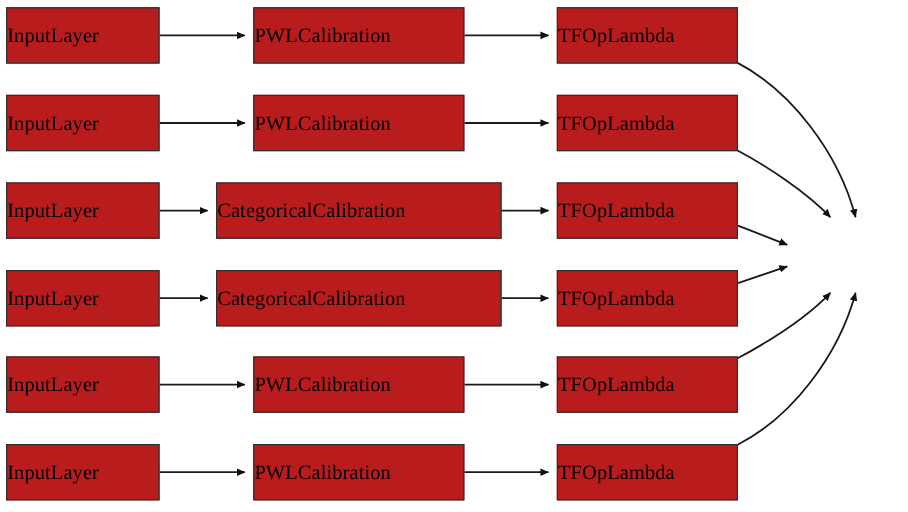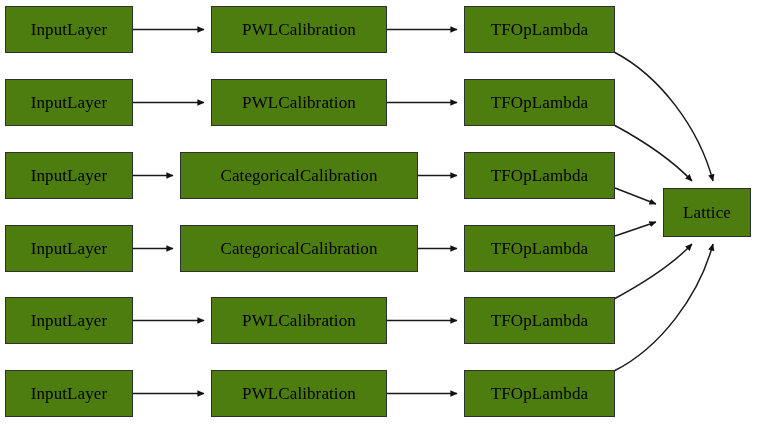--- a/index.html
+++ b/index.html
@@ -22,24 +22,24 @@
     left: 0;
     top: 0;
     width: 757px;
     height: 427px;
     pointer-events: none;
   }
   .node {
     position: absolute;
     box-sizing: border-box;
     border: 1.6px solid #2f2f2f;
-    background: #4d7c0f;
+    background: #b91c1c;
     display: flex;
     align-items: center;
-    justify-content: center;
+    justify-content: flex-start;
     color: #000000;
     font-size: 17px;
     line-height: 1;
     letter-spacing: 0.1px;
     white-space: nowrap;
   }
   .node-label {
     display: block;
     padding-bottom: 1px;
   }
@@ -131,17 +131,14 @@
   <div class="node" style="left:464px; top:225px; width:151px; height:47px;">
     <span class="node-label">TFOpLambda</span>
   </div>
   <div class="node" style="left:464px; top:297px; width:151px; height:47px;">
     <span class="node-label">TFOpLambda</span>
   </div>
   <div class="node" style="left:464px; top:370px; width:151px; height:47px;">
     <span class="node-label">TFOpLambda</span>
   </div>
 
-  <div class="node" style="left:663px; top:188px; width:88px; height:49px;">
-    <span class="node-label">Lattice</span>
-  </div>
 
 </div>
 
 </body></html>

